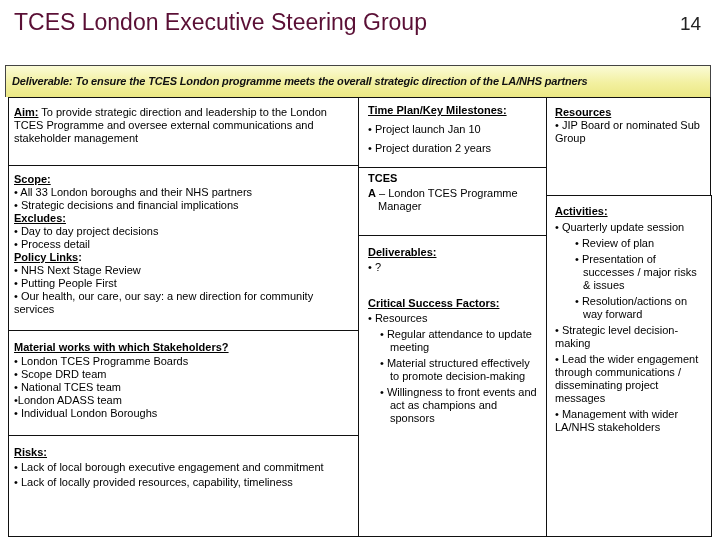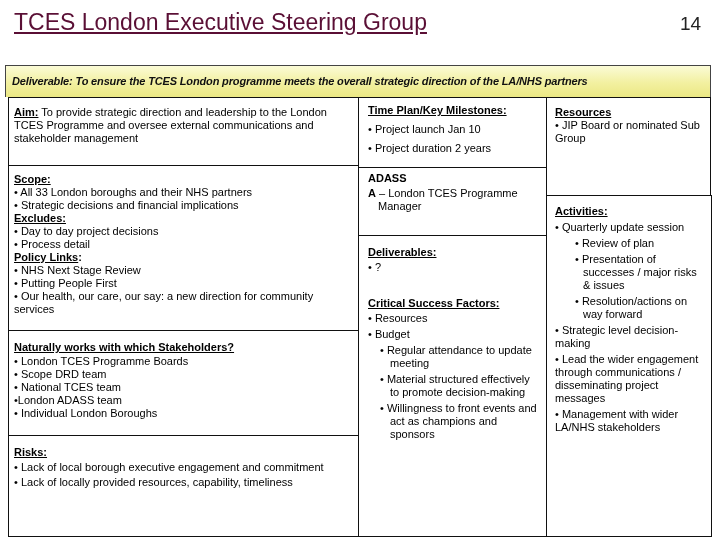--- a/index.html
+++ b/index.html
@@ -1,19 +1,19 @@
 <!DOCTYPE html>
 <html><head>
 <meta charset="utf-8">
 <style>
   * { box-sizing: border-box; margin: 0; padding: 0; }
   html, body { width: 720px; height: 540px; background: #ffffff; overflow: hidden; }
   body { position: relative; font-family: "Liberation Sans", sans-serif; color: #000; }
 
-  .title { position: absolute; left: 14px; top: 9px; font-size: 23px; color: #5a0f35; font-family: "Liberation Sans", sans-serif; letter-spacing: 0px; text-decoration: underline; }
+  .title { position: absolute; left: 14px; top: 9px; font-size: 23px; color: #5a0f35; font-family: "Liberation Sans", sans-serif; letter-spacing: 0px; }
   .page-num { position: absolute; left: 680px; top: 13px; font-size: 19px; color: #222; }
 
   .banner {
     position: absolute; left: 5px; top: 65px; width: 706px; height: 32px;
     background: linear-gradient(to bottom, #fbfbd6 0%, #f2f0a0 55%, #ebe884 100%);
     border-top: 1px solid #444; border-left: 1px solid #444; border-right: 1px solid #444;
   }
   .banner .txt { position: absolute; left: 6px; top: 9px; font-size: 11px; font-style: italic; font-weight: bold; color: #111; white-space: nowrap; letter-spacing: -0.15px; }
 
   .box { position: absolute; border: 1px solid #111; background: #fff; padding: 5px 6px 0 5px; font-size: 11px; line-height: 13px; }
@@ -47,51 +47,50 @@
   <span class="head">Excludes:</span>
   <span class="item">• Day to day project decisions</span>
   <span class="item">• Process detail</span>
   <span class="item"><b style="text-decoration:underline">Policy Links</b><b>:</b></span>
   <span class="item">• NHS Next Stage Review</span>
   <span class="item">• Putting People First</span>
   <span class="item">• Our health, our care, our say: a new direction for community services</span>
 </div>
 
 <div class="box" style="left:8px; top:330px; width:351px; height:106px; padding-top:10px;">
-  <span class="head">Naturally works with which Stakeholders?</span>
+  <span class="head">Material works with which Stakeholders?</span>
   <span class="item" style="margin-top:1px">• London TCES Programme Boards</span>
   <span class="item">• Scope DRD team</span>
   <span class="item">• National TCES team</span>
   <span class="item">•London ADASS team</span>
   <span class="item">• Individual London Boroughs</span>
 </div>
 
 <div class="box" style="left:8px; top:435px; width:351px; height:102px; padding-top:10px;">
   <span class="head">Risks:</span>
   <span class="item" style="margin-top:2px">• Lack of local borough executive engagement and commitment</span>
   <span class="item" style="margin-top:2px">• Lack of locally provided resources, capability, timeliness</span>
 </div>
 
 <div class="box" style="left:358px; top:97px; width:189px; height:71px; padding-top:6px; padding-left:9px;">
   <span class="head">Time Plan/Key Milestones:</span>
   <span class="item" style="margin-top:6px">• Project launch Jan 10</span>
   <span class="item" style="margin-top:6px">• Project duration 2 years</span>
 </div>
 
 <div class="box" style="left:358px; top:167px; width:189px; height:69px; padding-top:4px; padding-left:9px;">
-  <span class="raci-title">ADASS</span>
+  <span class="raci-title">TCES</span>
   <span class="raci-line" style="margin-top:2px"><b>A</b><span> – London TCES Programme Manager</span></span>
 </div>
 
 <div class="box" style="left:358px; top:235px; width:189px; height:302px; padding-top:10px; padding-left:9px;">
   <span class="head">Deliverables:</span>
   <span class="item" style="margin-top:2px">• ?</span>
   <span class="head" style="margin-top:23px">Critical Success Factors:</span>
   <span class="item" style="margin-top:2px">• Resources</span>
-  <span class="item gap">• Budget</span>
   <span class="item gap indent" style="text-indent:-10px;">• Regular attendance to update meeting</span>
   <span class="item gap indent" style="text-indent:-10px;">• Material structured effectively to promote decision-making</span>
   <span class="item gap indent" style="text-indent:-10px;">• Willingness to front events and act as champions and sponsors</span>
 </div>
 
 <div class="box" style="left:546px; top:97px; width:165px; height:99px; padding-top:8px; padding-left:8px;">
   <span class="head">Resources</span>
   <span class="item">• JIP Board or nominated Sub Group</span>
 </div>
 

